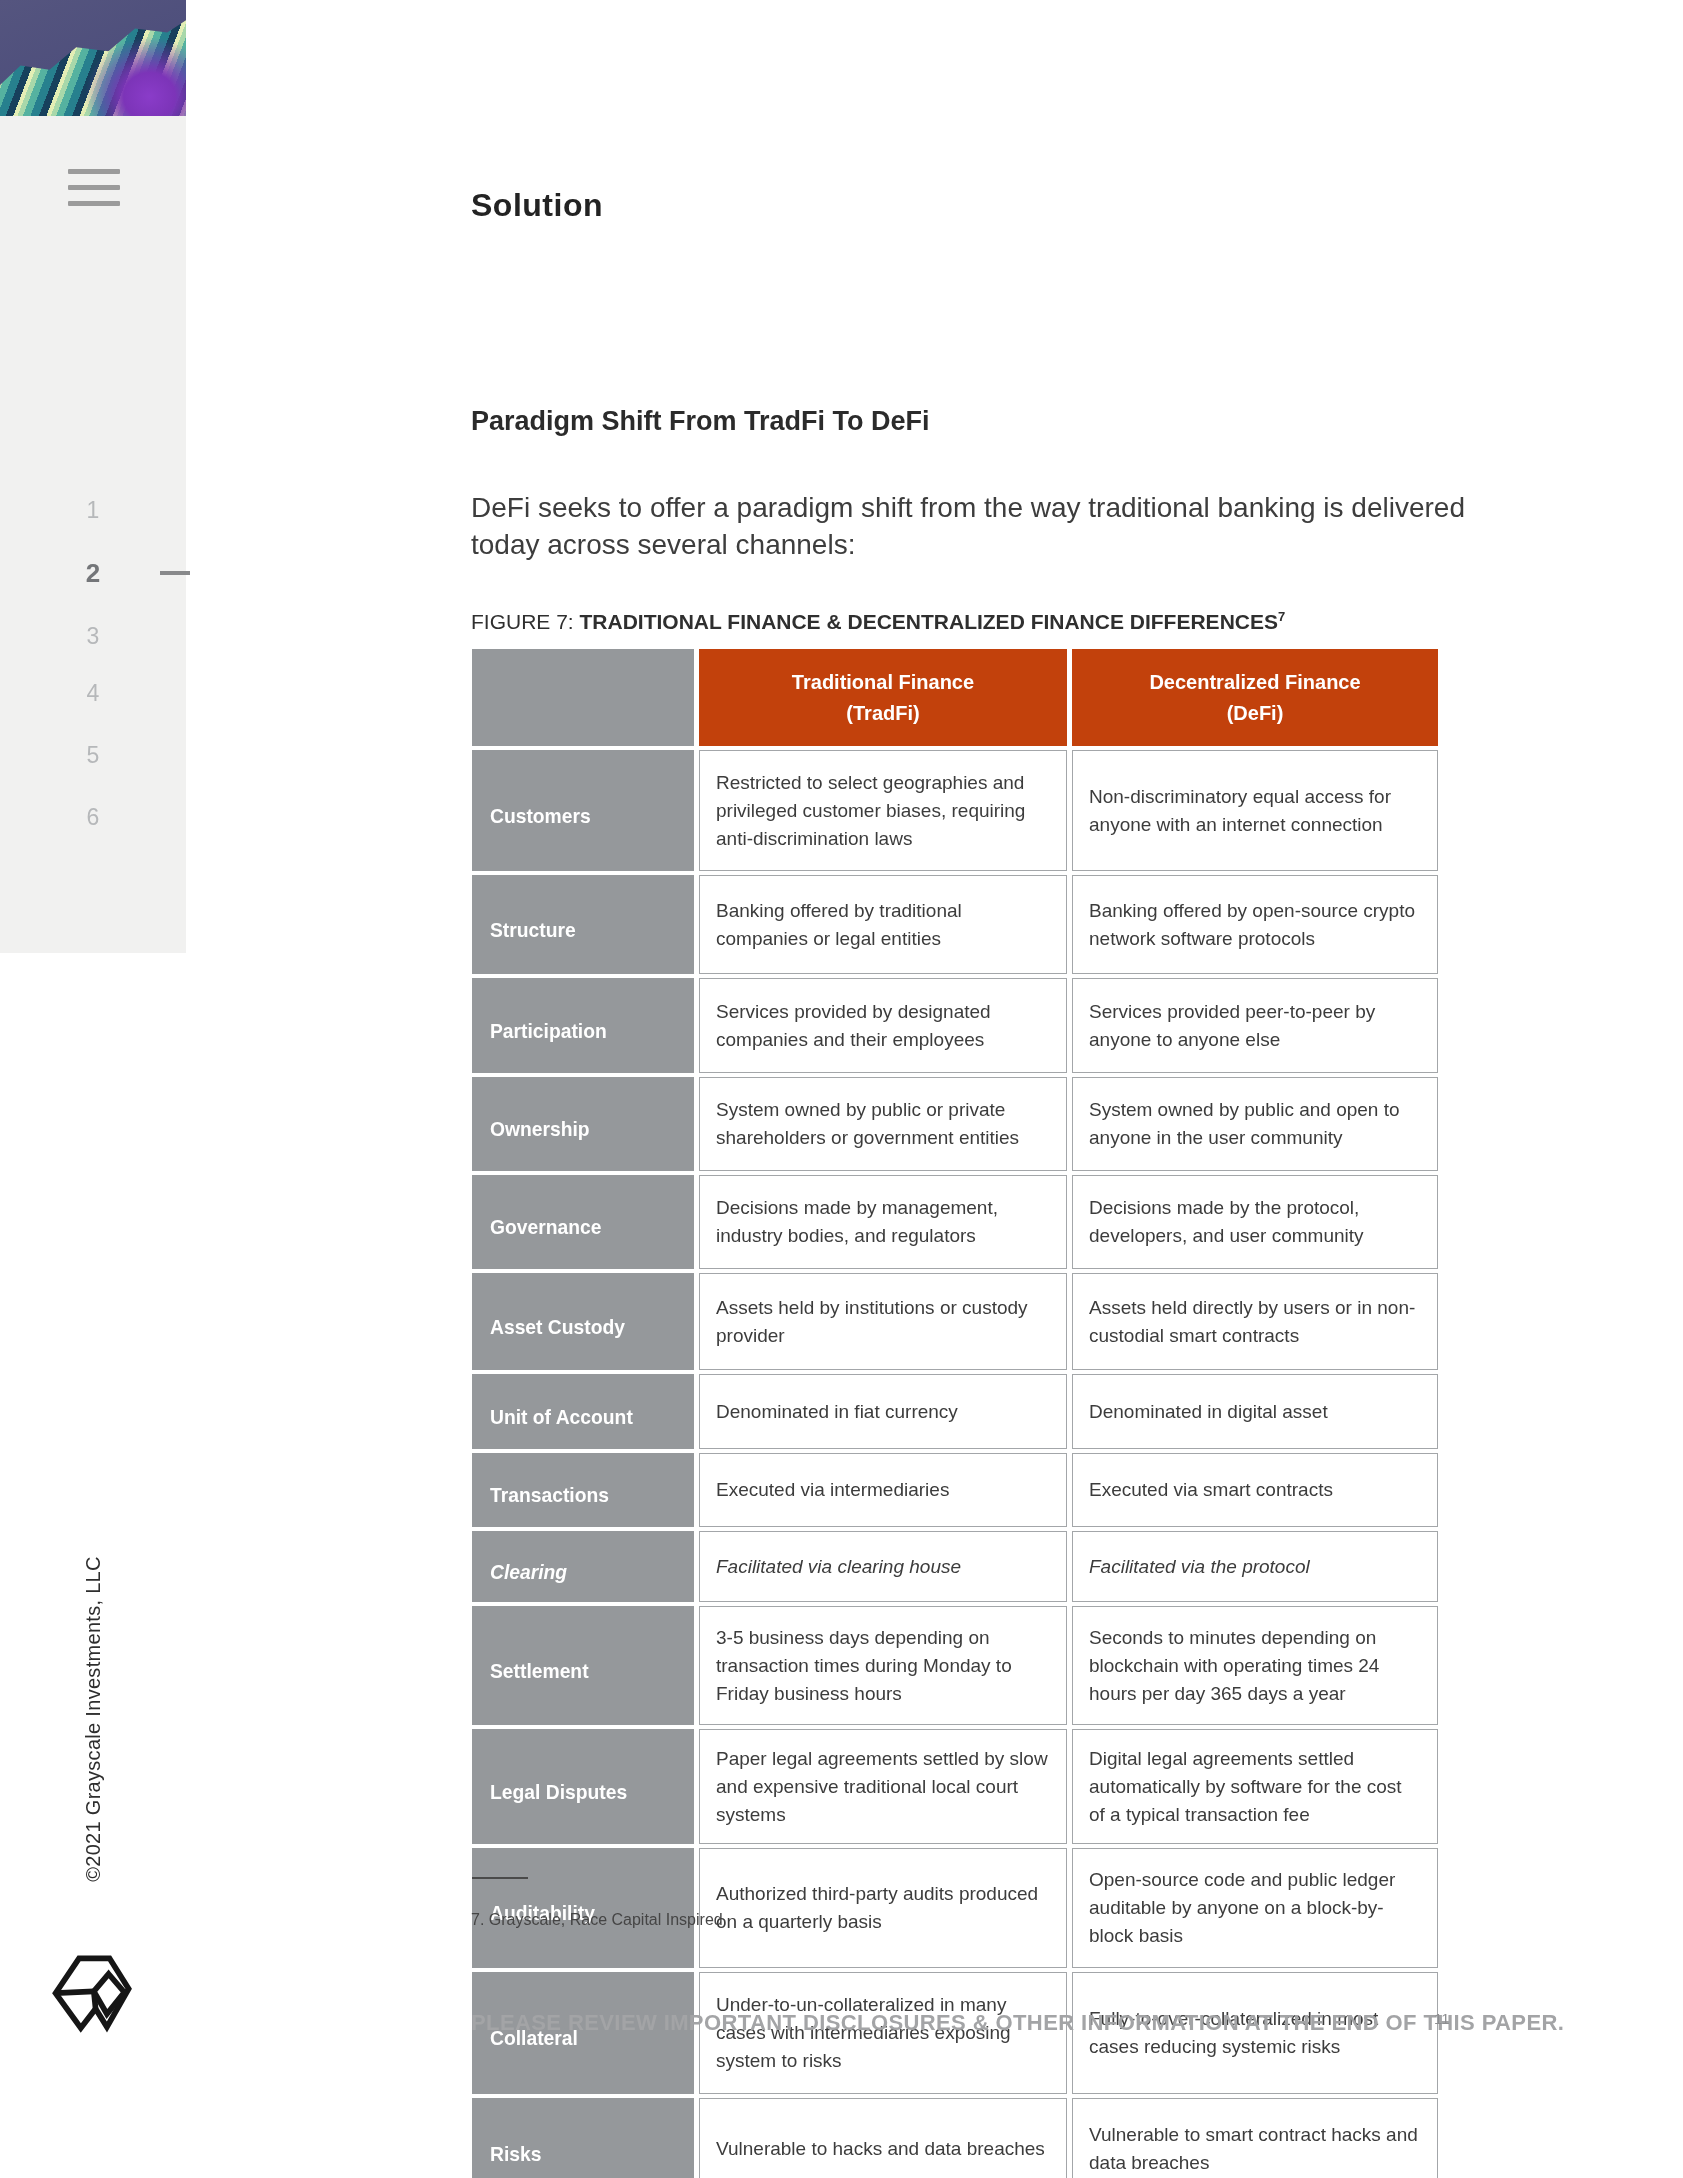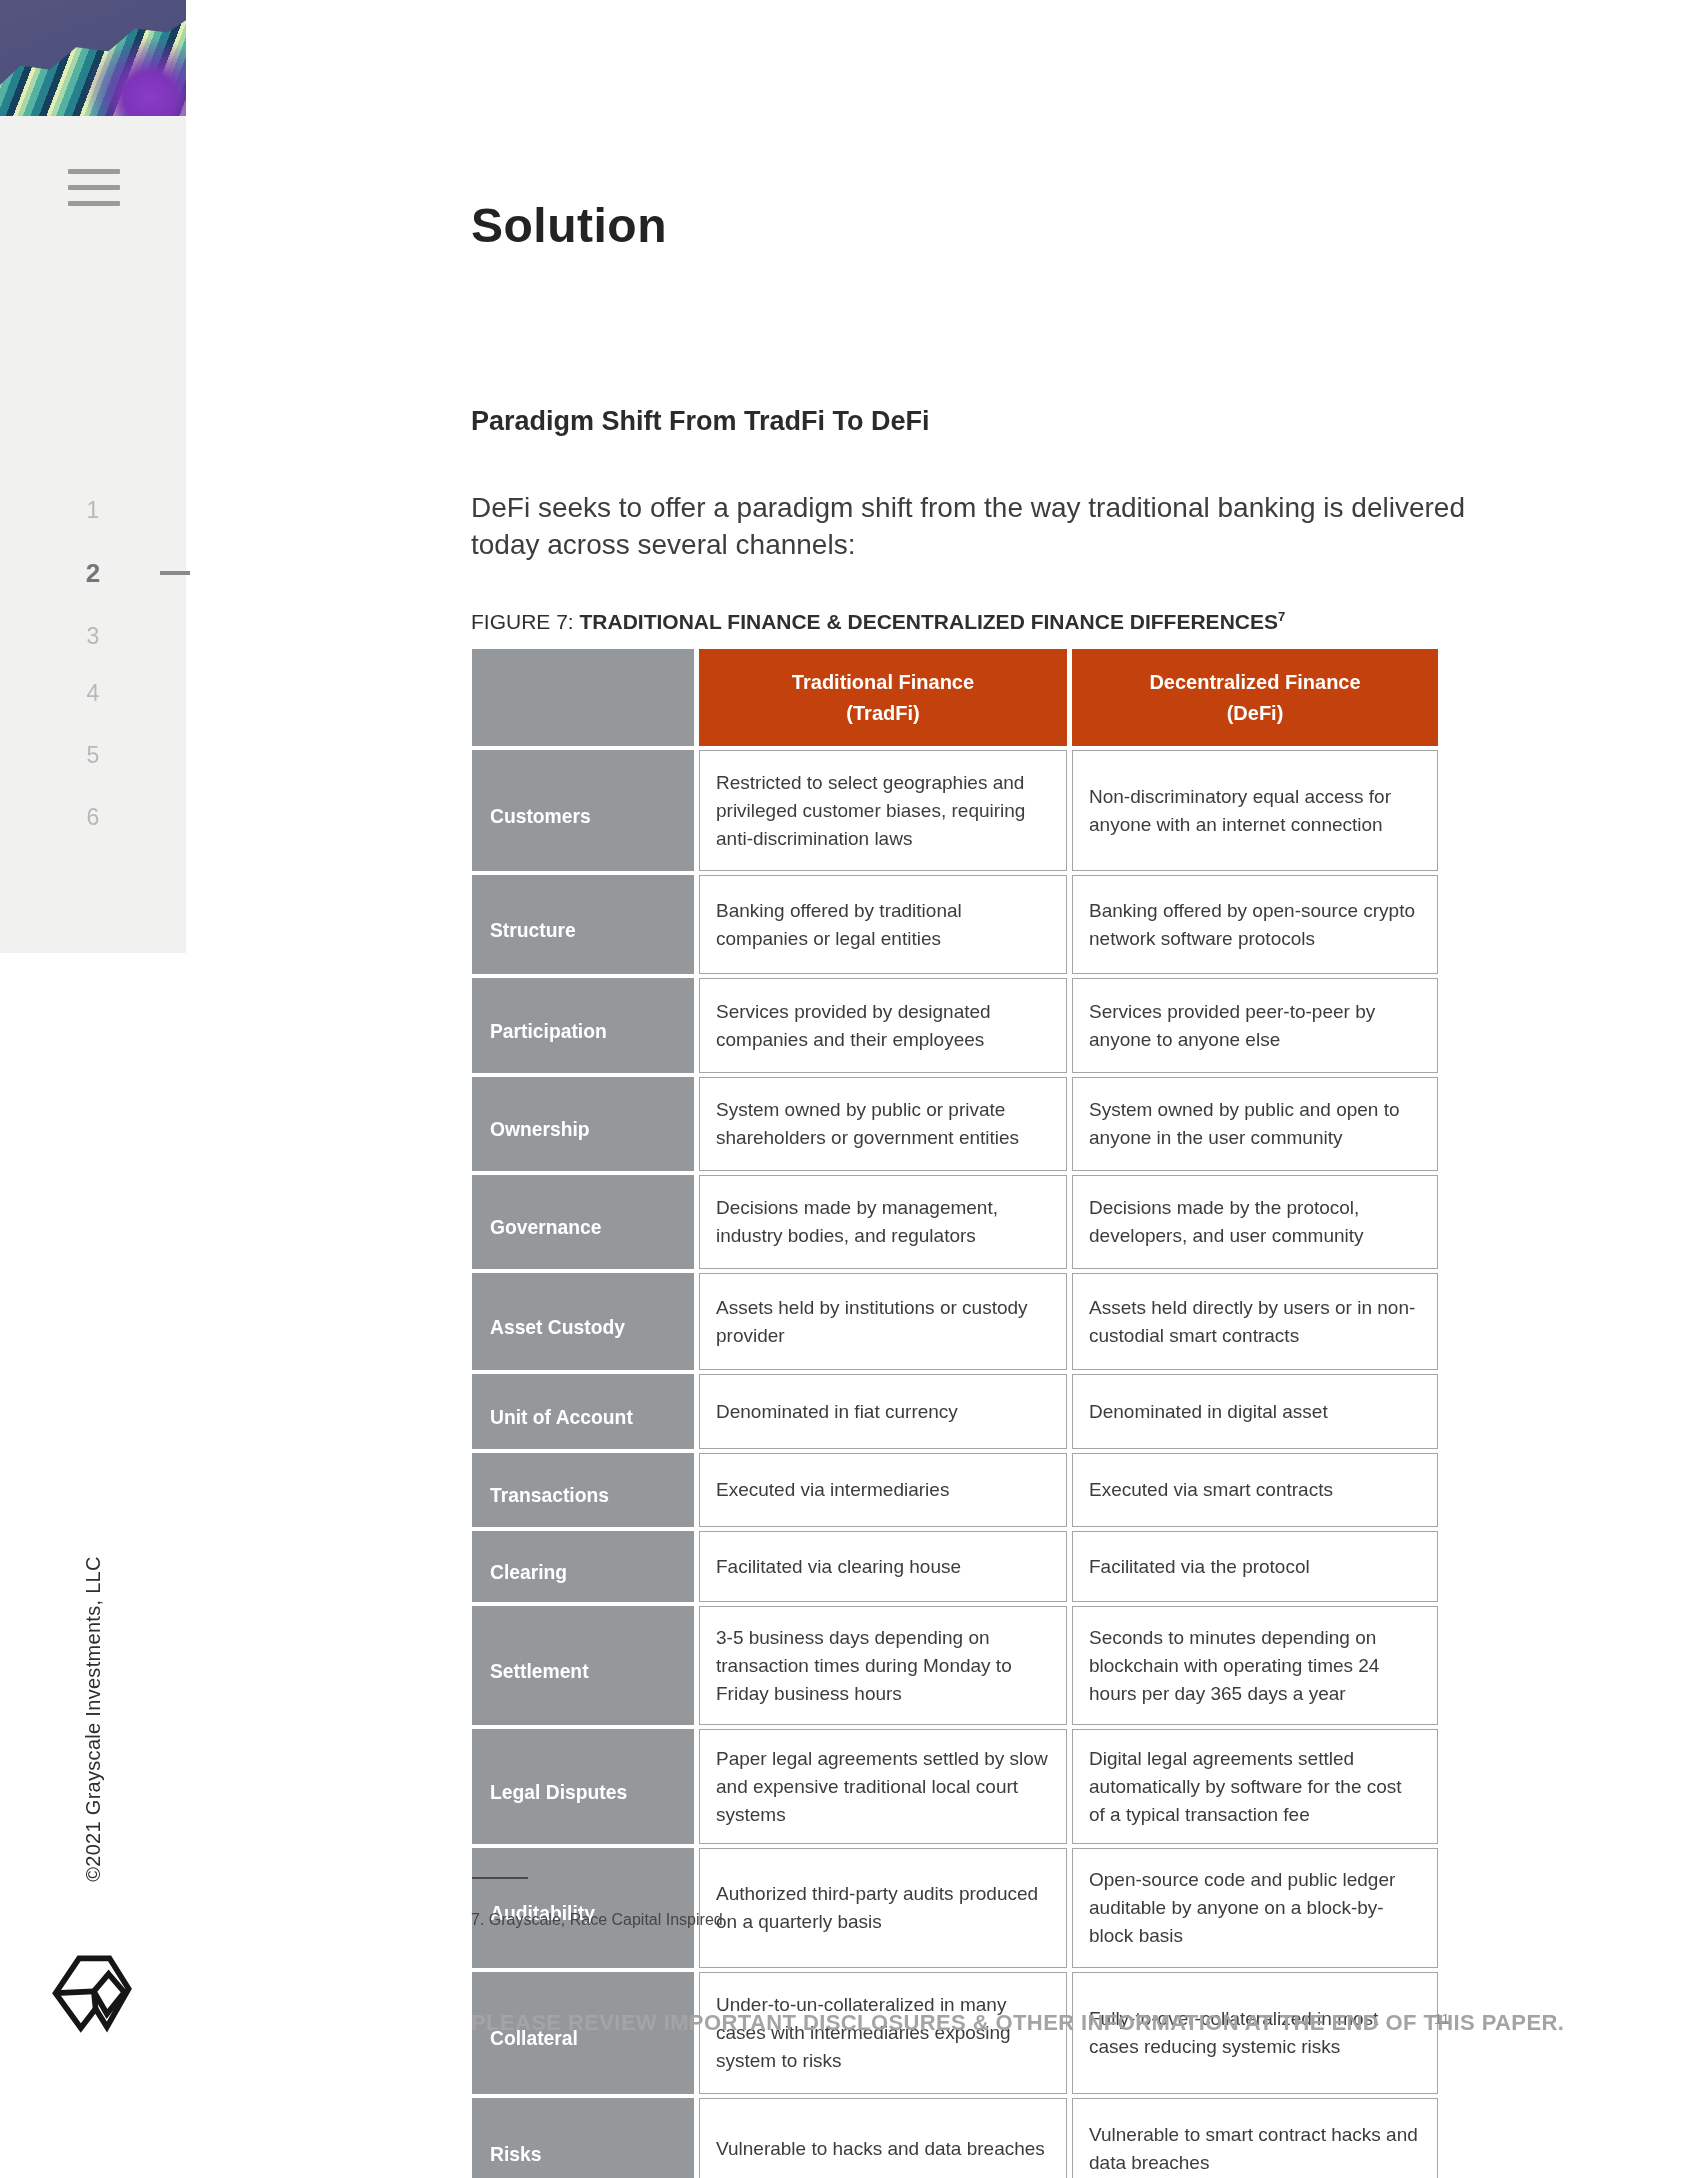--- a/index.html
+++ b/index.html
@@ -30,21 +30,21 @@
 
   
   .copyright-vert{position:absolute;left:-94px;top:1707px;width:376px;height:24px;
         transform:rotate(-90deg);text-align:center;
         font-size:20px;color:#2e2e2e;letter-spacing:0.3px;white-space:nowrap;}
 
   
   .logo{position:absolute;left:46px;top:1946px;width:87px;height:89px;}
 
   
-  .title{position:absolute;left:471px;top:166px;font-size:48px;font-weight:800;
+  .title{position:absolute;left:471px;top:166px;font-size:32px;font-weight:800;
          color:#232323;letter-spacing:0.5px;}
   .subtitle{position:absolute;left:471px;top:384px;font-size:27px;font-weight:700;color:#2b2b2b;}
   .intro{position:absolute;left:471px;top:461px;width:1000px;font-size:28px;color:#3d3d3d;
          line-height:37px;white-space:pre-line;}
   .caption{position:absolute;left:471px;top:588px;font-size:21px;color:#2f2f2f;}
   .caption .fig-label{font-weight:400;}
   .caption .fig-title{font-weight:700;}
   .caption sup{font-size:13px;font-weight:700;}
 
   
@@ -61,21 +61,21 @@
   td.cell{background:#ffffff;border:1px solid #a3a6a9;color:#3c3c3c;font-size:19px;
         line-height:28px;vertical-align:middle;padding:8px 16px;}
   tbody tr:nth-child(1) th,tbody tr:nth-child(1) td{height:93px;}
   tbody tr:nth-child(2) th,tbody tr:nth-child(2) td{height:71px;}
   tbody tr:nth-child(3) th,tbody tr:nth-child(3) td{height:67px;}
   tbody tr:nth-child(4) th,tbody tr:nth-child(4) td{height:66px;}
   tbody tr:nth-child(5) th,tbody tr:nth-child(5) td{height:66px;}
   tbody tr:nth-child(6) th,tbody tr:nth-child(6) td{height:69px;}
   tbody tr:nth-child(7) th,tbody tr:nth-child(7) td{height:47px;}
   tbody tr:nth-child(8) th,tbody tr:nth-child(8) td{height:46px;}
-  tbody tr:nth-child(9) th,tbody tr:nth-child(9) td{height:43px;}
+  tbody tr:nth-child(9) th,tbody tr:nth-child(9) td{height:43px;font-style:italic;}
   tbody tr:nth-child(10) th,tbody tr:nth-child(10) td{height:91px;}
   tbody tr:nth-child(11) th,tbody tr:nth-child(11) td{height:87px;}
   tbody tr:nth-child(12) th,tbody tr:nth-child(12) td{height:92px;}
   tbody tr:nth-child(13) th,tbody tr:nth-child(13) td{height:94px;}
   tbody tr:nth-child(14) th,tbody tr:nth-child(14) td{height:74px;}
 
   
   .footnote-rule{position:absolute;left:472px;top:1877px;width:56px;height:0;
         border-top:2px solid #4a4a4a;}
   .footnote{position:absolute;left:471px;top:1895px;font-size:16px;color:#454545;}

